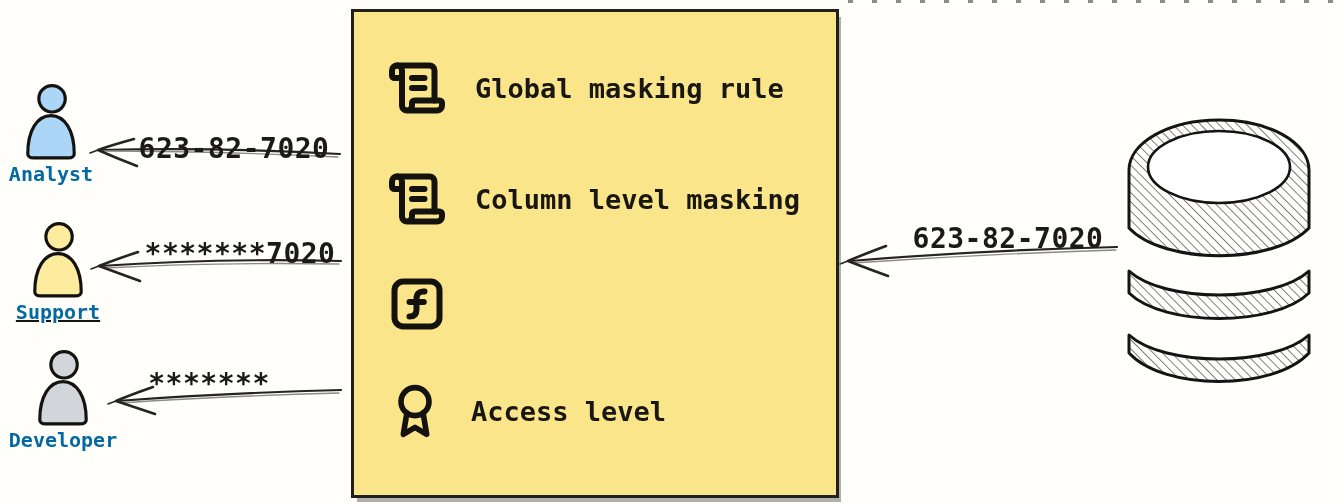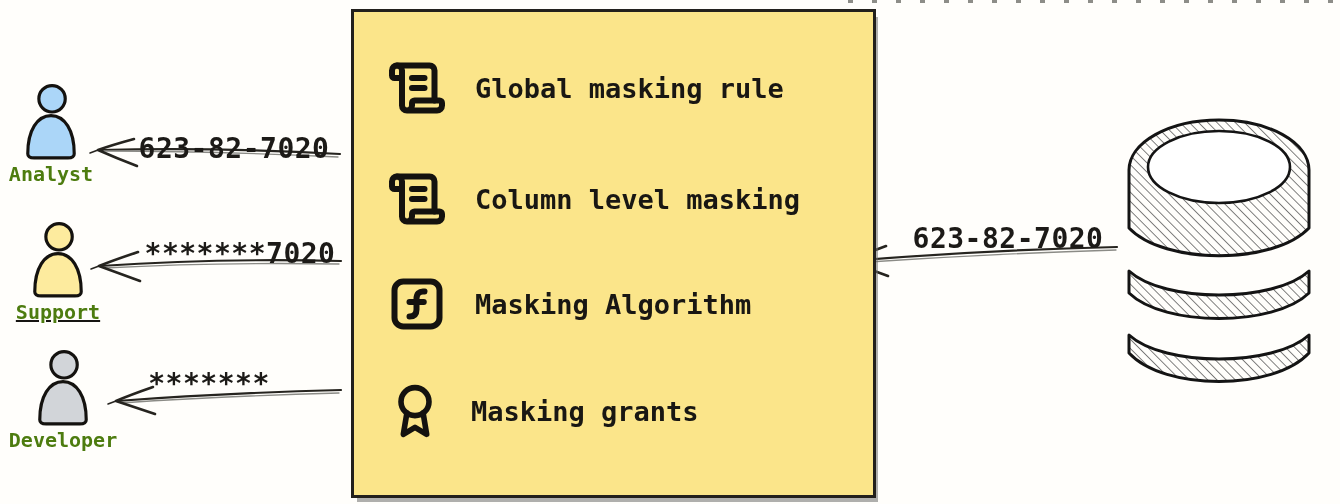--- a/index.html
+++ b/index.html
@@ -30,33 +30,32 @@
   .actor{
     position:absolute;
     width:108px;
     display:flex;flex-direction:column;align-items:center;
   }
   .actor svg{display:block;}
   .actor-label{
     margin-top:2px;
     font-size:20px;
     font-weight:bold;
-    color:#4d7c0f;
+    color:#0369a1;
     white-space:nowrap;
   }
 
   
   #policy-box{
     position:absolute;
     left:351px;top:9px;
     width:482px;height:483px;
     background:#fbe58a;
     border:3px solid #22201c;
     box-shadow:4px 6px 0 -2px rgba(110,110,110,.55);
-    padding-left:37px;
   }
   .policy-row{
     position:absolute;
     left:0;width:100%;
     display:flex;align-items:center;
     gap:28px;
     padding-left:33px;
     box-sizing:border-box;
   }
   .policy-row .icon-wrap{flex:0 0 auto;display:flex;align-items:center;}
@@ -164,31 +163,30 @@
     </div>
 
     <div class="policy-row" style="top:262px;">
       <span class="icon-wrap">
         <svg width="60" height="60" viewBox="0 0 24 24" fill="none" stroke="#14120f" stroke-width="2.4" stroke-linecap="round" stroke-linejoin="round">
           <rect x="3" y="3" width="18" height="18" rx="3.5"></rect>
           <path d="M9 17c2 0 2.8-1 2.8-2.8V10c0-2 1-3.3 3.2-3"></path>
           <path d="M9 11.2h5.7"></path>
         </svg>
       </span>
-      <span class="policy-label">Masking Algorithm</span>
     </div>
 
     <div class="policy-row" style="top:364px;">
       <span class="icon-wrap">
         <svg width="56" height="70" viewBox="0 0 24 24" fill="none" stroke="#14120f" stroke-width="2.4" stroke-linecap="round" stroke-linejoin="round">
           <circle cx="12" cy="8" r="6"></circle>
           <path d="M15.477 12.89 17 22l-5-3-5 3 1.523-9.11"></path>
         </svg>
       </span>
-      <span class="policy-label">Masking grants</span>
+      <span class="policy-label">Access level</span>
     </div>
   </div>
 
   <svg id="database" width="190" height="280" viewBox="0 0 190 280" fill="none" xmlns="http://www.w3.org/2000/svg">
     <defs>
       <pattern id="hatch" width="6.5" height="6.5" patternUnits="userSpaceOnUse" patternTransform="rotate(-45)">
         <line x1="0" y1="0" x2="0" y2="6.5" stroke="#575757" stroke-width="1.5"></line>
       </pattern>
     </defs>
 

